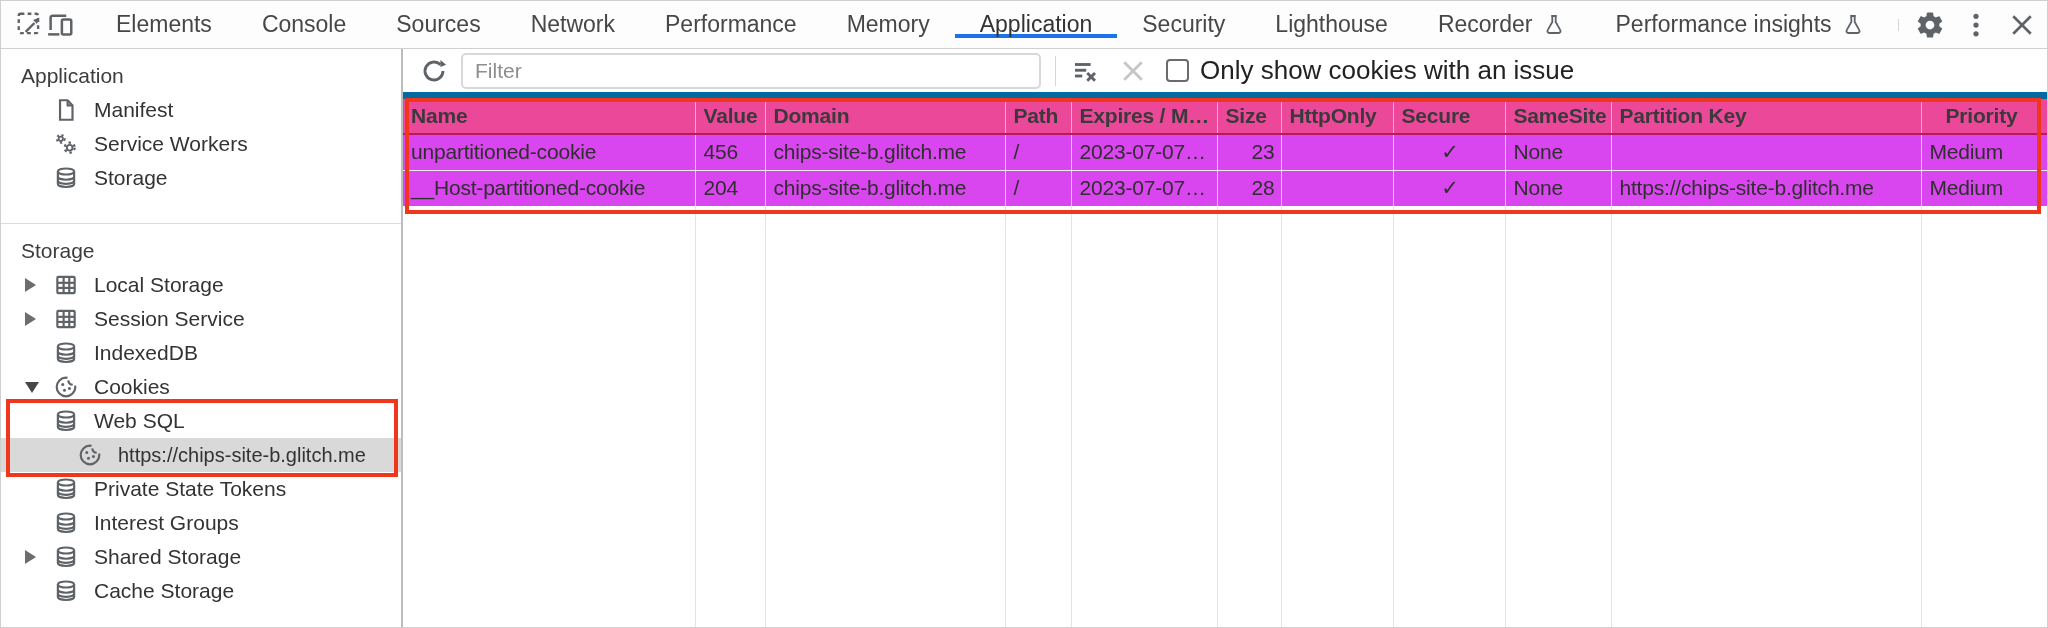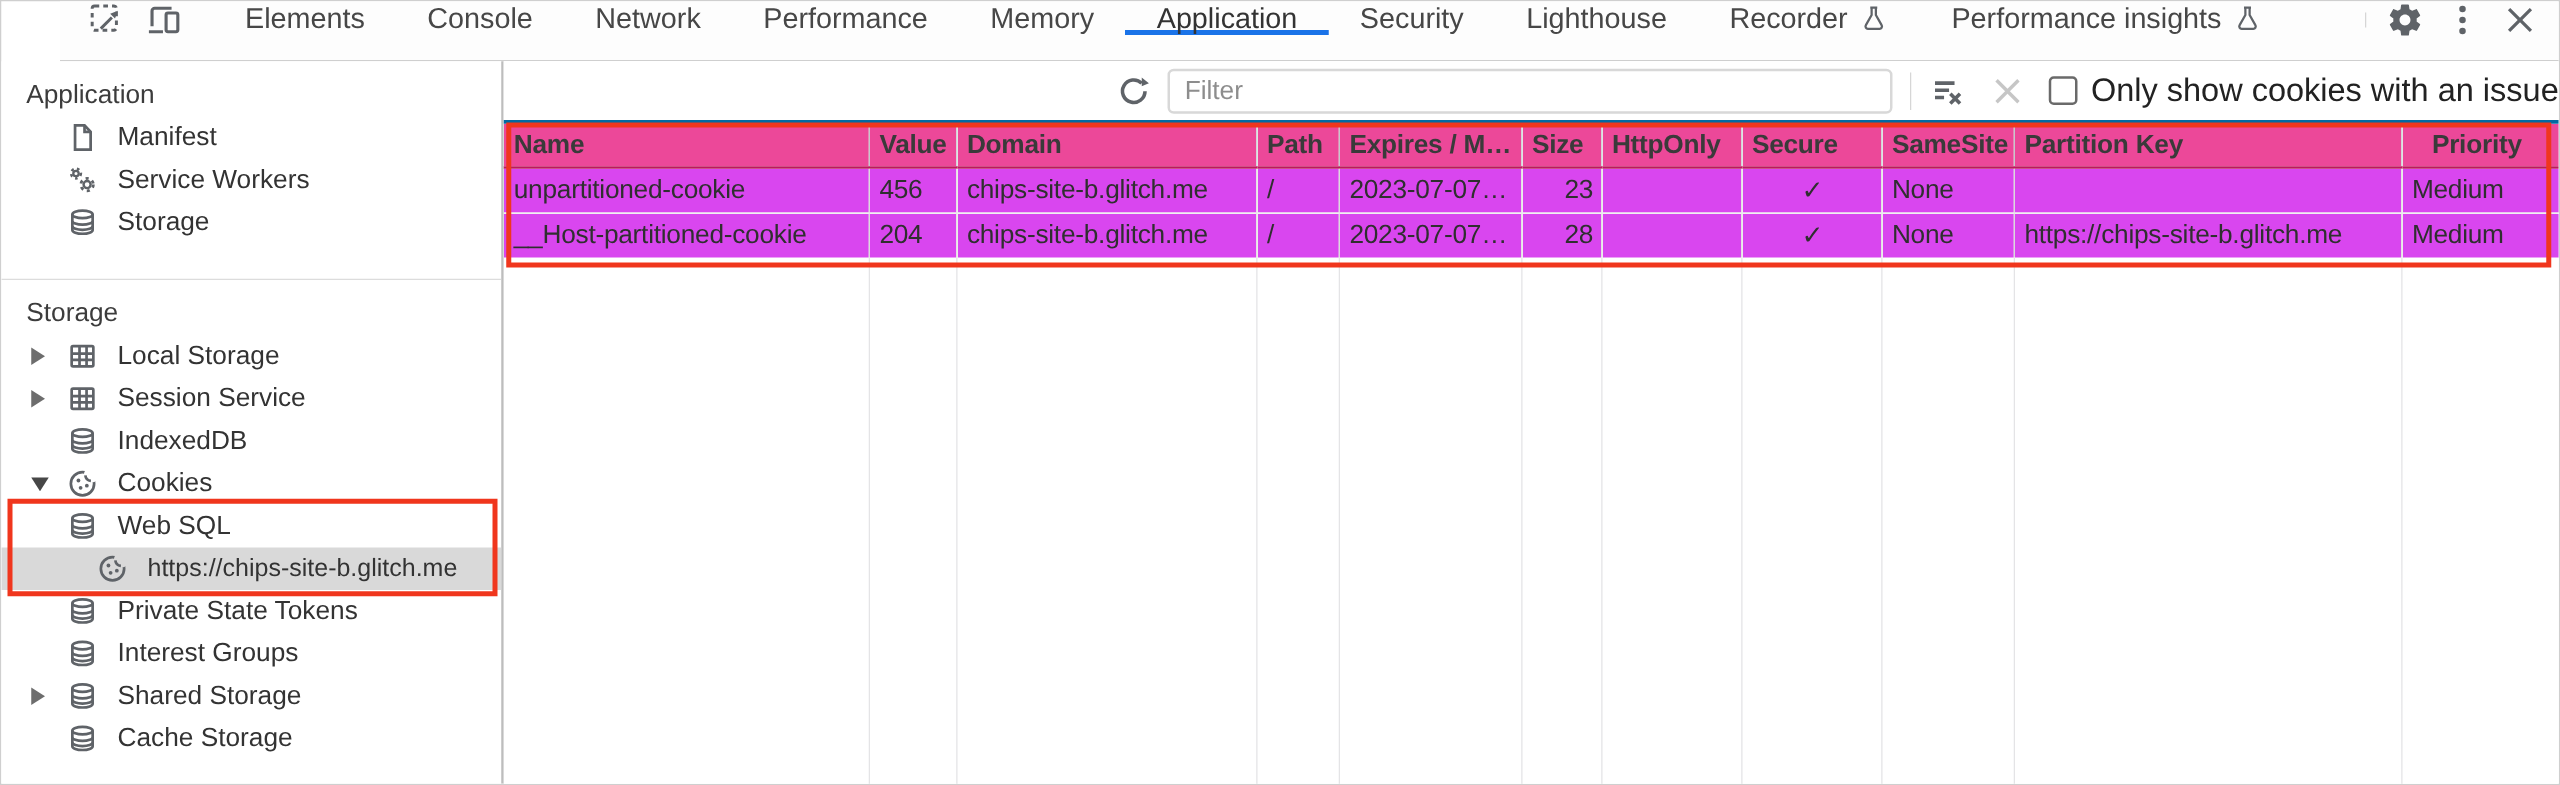--- a/index.html
+++ b/index.html
@@ -7,21 +7,21 @@
   body { font-family:"Liberation Sans","DejaVu Sans",sans-serif; color:#303030; }
 
   .devtools{
     width:2048px; height:628px; border:1px solid #cfcfcf; background:#fff;
     position:relative; overflow:hidden;
   }
 
   
   .top-toolbar{
     height:48px; border-bottom:1px solid #cfcfcf; background:#fdfdfd;
-    display:flex; align-items:flex-start; padding-left:14px;margin-left:47px;
+    display:flex; align-items:center; padding-left:14px;
   }
   .tool-ic{ width:46px; display:flex; align-items:center; justify-content:center; color:#5f6368; cursor:pointer; }
   .tool-ic svg{ width:30px; height:30px; }
   .vsep{ width:1px; background:#d6d6d6; margin:9px 8px; }
   .tabs{ display:flex; align-items:stretch; }
   .tab{
     display:flex; align-items:center; padding:0 25px; font-size:23px; color:#474747;
     cursor:pointer; white-space:nowrap;
   }
   .tab.selected{ box-shadow: inset 0 -4px 0 #1a73e8; color:#333; }
@@ -54,22 +54,22 @@
   .divider{ border-top:1px solid #dcdcdc; margin-top:28px; }
 
   .red-box-sidebar{
     position:absolute; left:5px; top:350px; width:392px; height:78px;
     border:4px solid #f0361d; pointer-events:none;
   }
 
   
   .main{ flex:1; position:relative; background:#fff; }
   .filter-bar{
-    height:50px; border-bottom:3px solid #0369a1; display:flex; align-items:center;
-    padding-left:16px; background:#fff;justify-content:flex-end;
+    height:50px; border-bottom:7px solid #0369a1; display:flex; align-items:center;
+    padding-left:16px; background:#fff;
   }
   .filter-bar .ic{ color:#5f6368; display:flex; align-items:center; justify-content:center; cursor:pointer; }
   .filter-bar .ic svg{ width:30px; height:30px; }
   .filter-input{
     width:580px; height:36px; margin-left:12px; border:2px solid #d8d8d8; border-radius:5px;
     font-size:21px; padding:0 12px; color:#303030; outline:none;
     font-family:"Liberation Sans","DejaVu Sans",sans-serif;
   }
   .filter-input::placeholder{ color:#8d8d8d; }
   .filter-bar .vsep{ height:30px; margin:0 14px; align-self:center; }
@@ -126,20 +126,21 @@
         <path d="M4.5 16V6.2A1.7 1.7 0 0 1 6.2 4.5H17"></path>
         <path d="M2.5 19.5h9"></path>
         <rect x="13.5" y="7.5" width="7.5" height="12" rx="1.2"></rect>
       </svg>
     </div>
     <div class="vsep"></div>
 
     <div class="tabs">
       <div class="tab">Elements</div>
       <div class="tab">Console</div>
+      <div class="tab">Sources</div>
       <div class="tab">Network</div>
       <div class="tab">Performance</div>
       <div class="tab">Memory</div>
       <div class="tab selected">Application</div>
       <div class="tab">Security</div>
       <div class="tab">Lighthouse</div>
       <div class="tab">
         <span>Recorder</span>
         <svg class="flask" viewBox="0 0 24 24" fill="none" stroke="currentColor" stroke-width="1.8">
           <path d="M9.2 3h5.6 M10.3 3v6l-4.6 8.1A1.9 1.9 0 0 0 7.4 20h9.2a1.9 1.9 0 0 0 1.7-2.9L13.7 9V3"></path>

